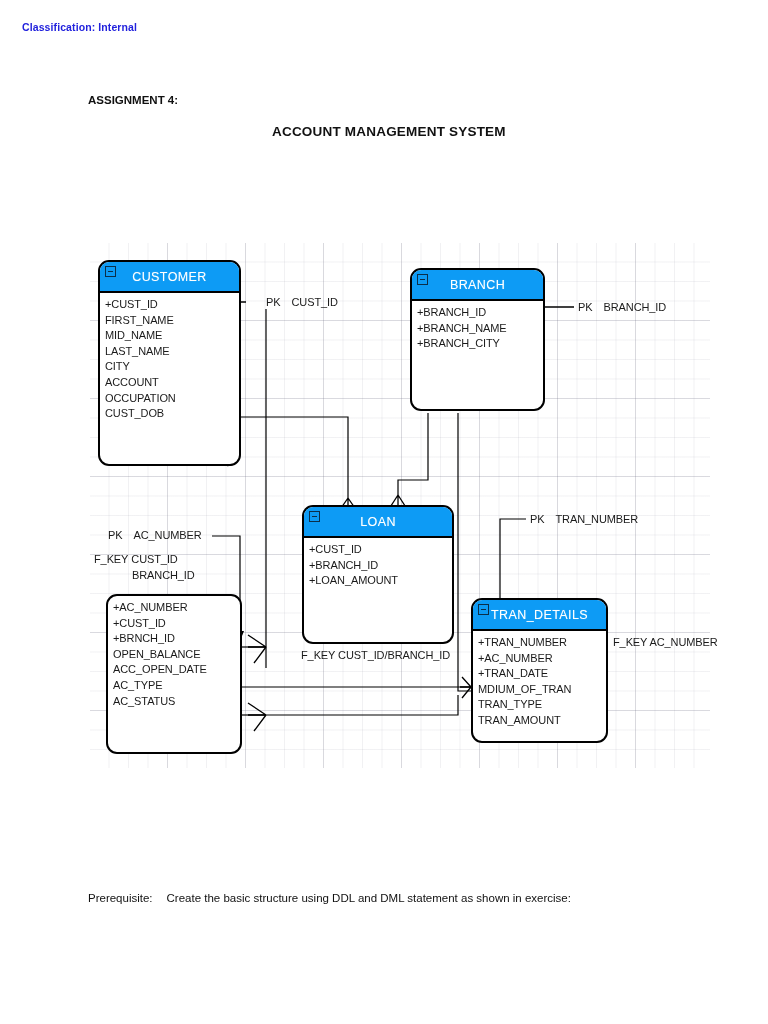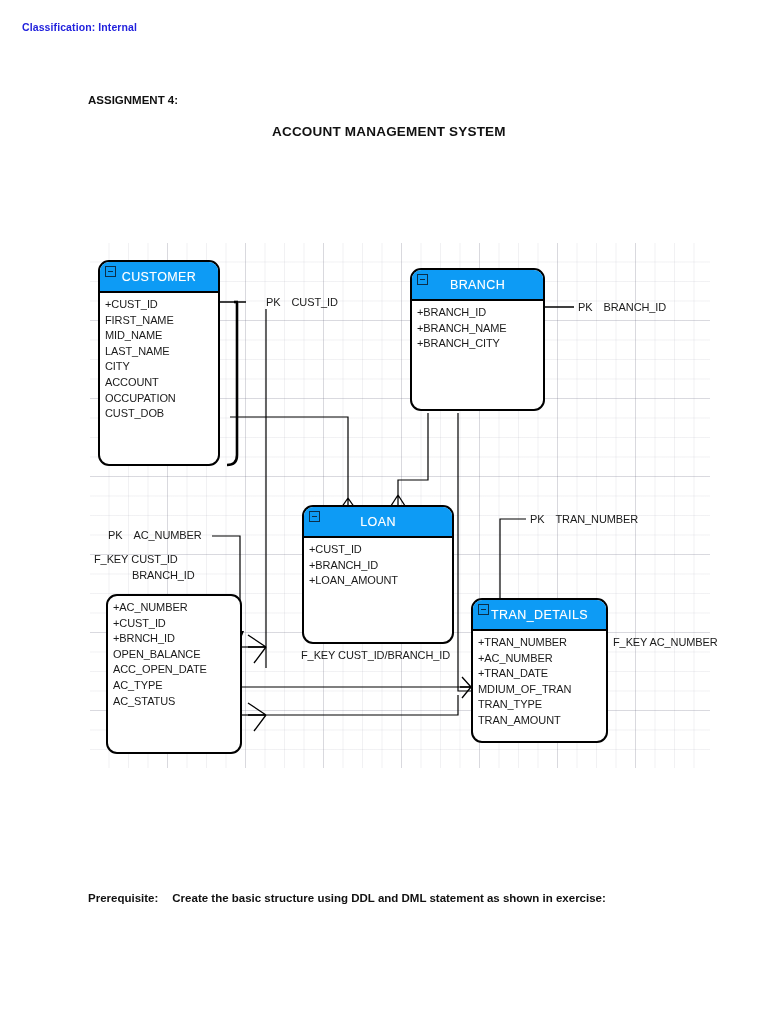--- a/index.html
+++ b/index.html
@@ -20,21 +20,21 @@
     position:absolute;left:88px;top:94px;
     font-size:11.5px;font-weight:bold;color:#111;
   }
   .doc-title{
     position:absolute;left:272px;top:124px;
     font-size:13.5px;font-weight:bold;color:#111;
     letter-spacing:0.2px;
   }
   .prerequisite{
     position:absolute;left:88px;top:892px;
-    font-size:11.5px;font-weight:bold;color:#111;
+    font-size:11.5px;font-weight:normal;color:#111;
   }
   .prerequisite .gap{display:inline-block;width:14px;}
 
   
   #diagram{
     position:absolute;left:90px;top:243px;
     width:620px;height:525px;
   }
   #grid{
     position:absolute;inset:0;
@@ -148,21 +148,21 @@
     <path d="M152 444 L381 444" stroke="#000" stroke-width="1.2" fill="none"></path>
     <path d="M176 472 L368 472 L368 452" stroke="#000" stroke-width="1.2" fill="none"></path>
 
     <path d="M381 444 L372 434 M381 444 L370 444 M381 444 L372 455" stroke="#000" stroke-width="1.3" fill="none"></path>
 
     <path d="M436 276 L410 276 L410 358" stroke="#000" stroke-width="1.2" fill="none"></path>
     <path d="M410 358 L410 372" stroke="#000" stroke-width="1.2" fill="none"></path>
     <path d="M410 372 L406 362 L414 362 Z" fill="#000"></path>
   </svg>
 
-  <div class="entity" style="left:8px;top:17px;width:122px;height:206px;">
+  <div class="entity" style="left:8px;top:17px;width:143px;height:206px;">
     <div class="hdr">
       <span class="minus"></span>
       <span class="title">CUSTOMER</span>
     </div>
     <div class="attrs">
       <div>+CUST_ID</div>
       <div>FIRST_NAME</div>
       <div>MID_NAME</div>
       <div>LAST_NAME</div>
       <div>CITY</div>

